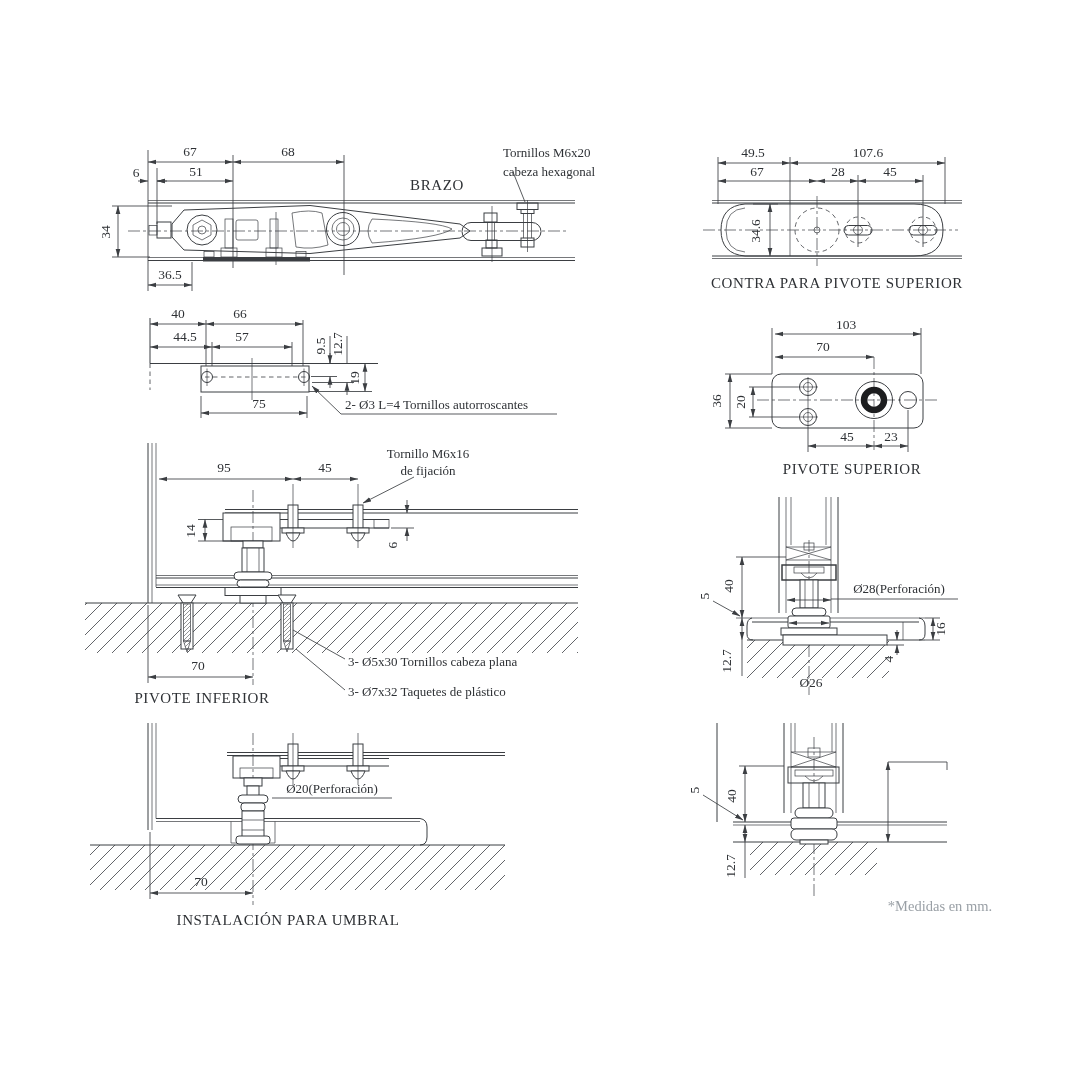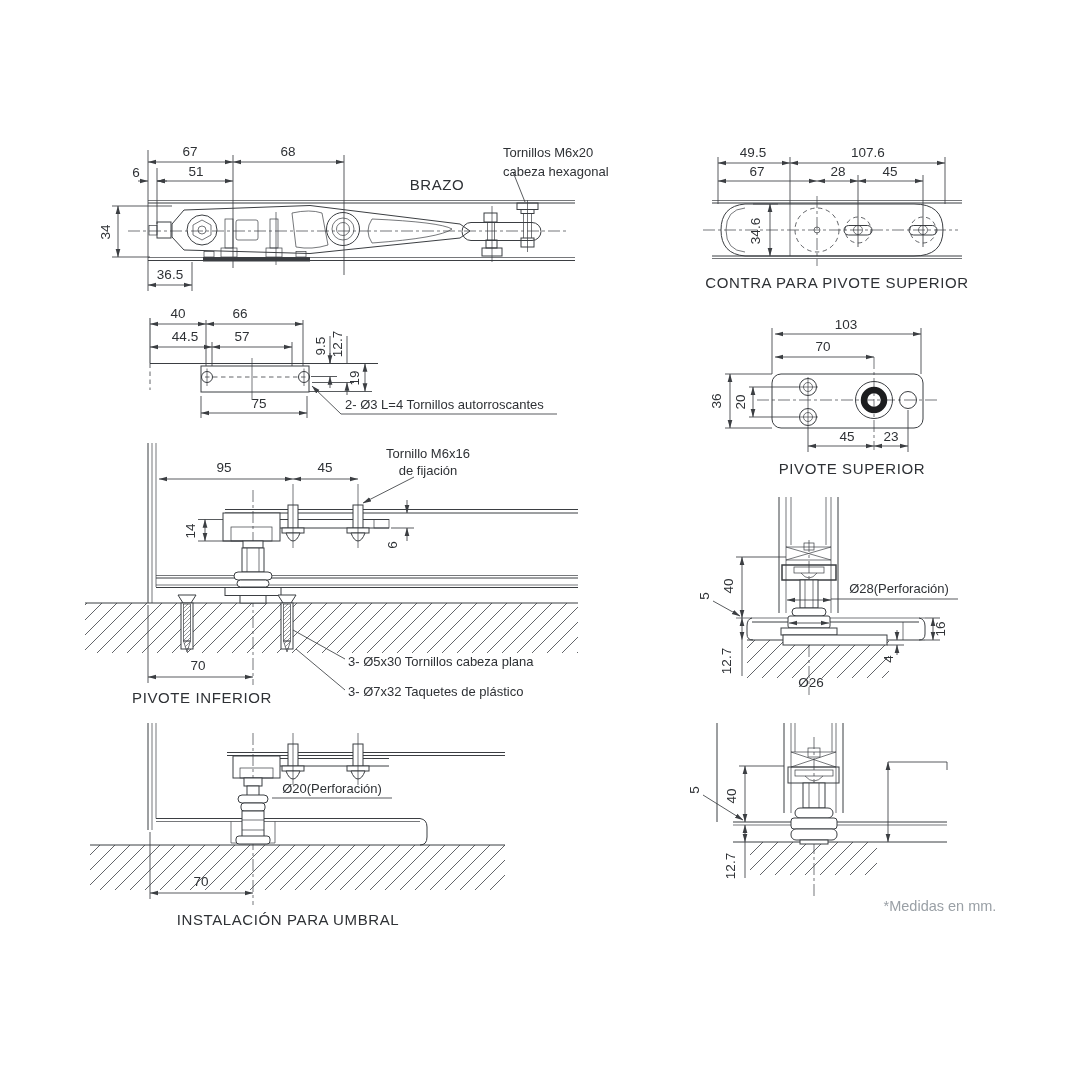--- a/index.html
+++ b/index.html
@@ -1,17 +1,17 @@
 <!DOCTYPE html>
 <html><head>
 <meta charset="utf-8">
 <style>
   html,body{margin:0;padding:0;background:#fff;}
   .stage{position:relative;width:1080px;height:1080px;background:#fff;overflow:hidden;
-         font-family:Liberation Sans, sans-serif;}
+         font-family:Liberation Serif, serif;}
   svg .s{stroke:#3b3e42;fill:none;stroke-width:1;}
   svg .t7{stroke-width:.7;}
   svg .t15{stroke-width:1.5;}
   svg .dim{stroke:#3b3e42;fill:none;stroke-width:.85;}
   svg .cl{stroke:#3b3e42;fill:none;stroke-width:.7;stroke-dasharray:12 3 3 3;}
   svg .dsh{stroke:#3b3e42;fill:none;stroke-width:.8;stroke-dasharray:4.5 3.5;}
   svg .w{fill:#ffffff;}
   svg .blk{fill:#3b3e42;stroke:none;}
   text{fill:#2e3135;}
   .dt{font-size:13.5px;}

